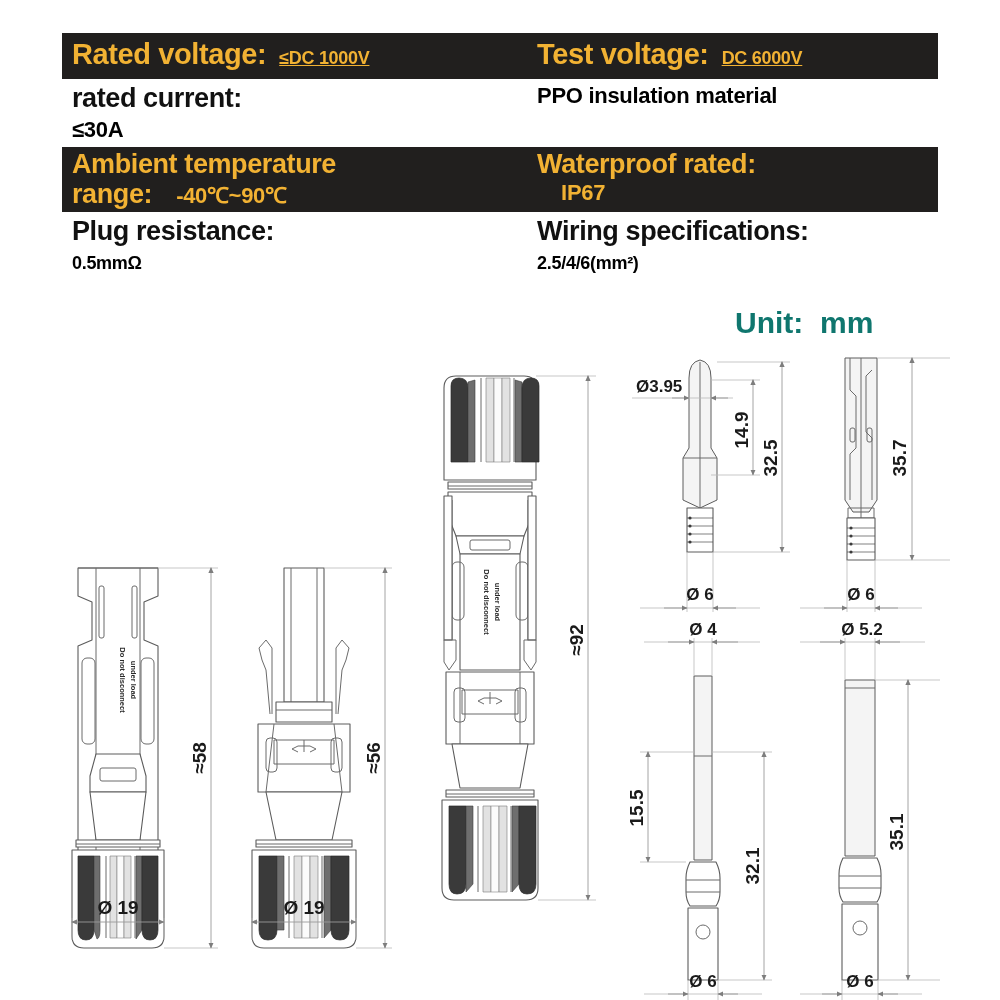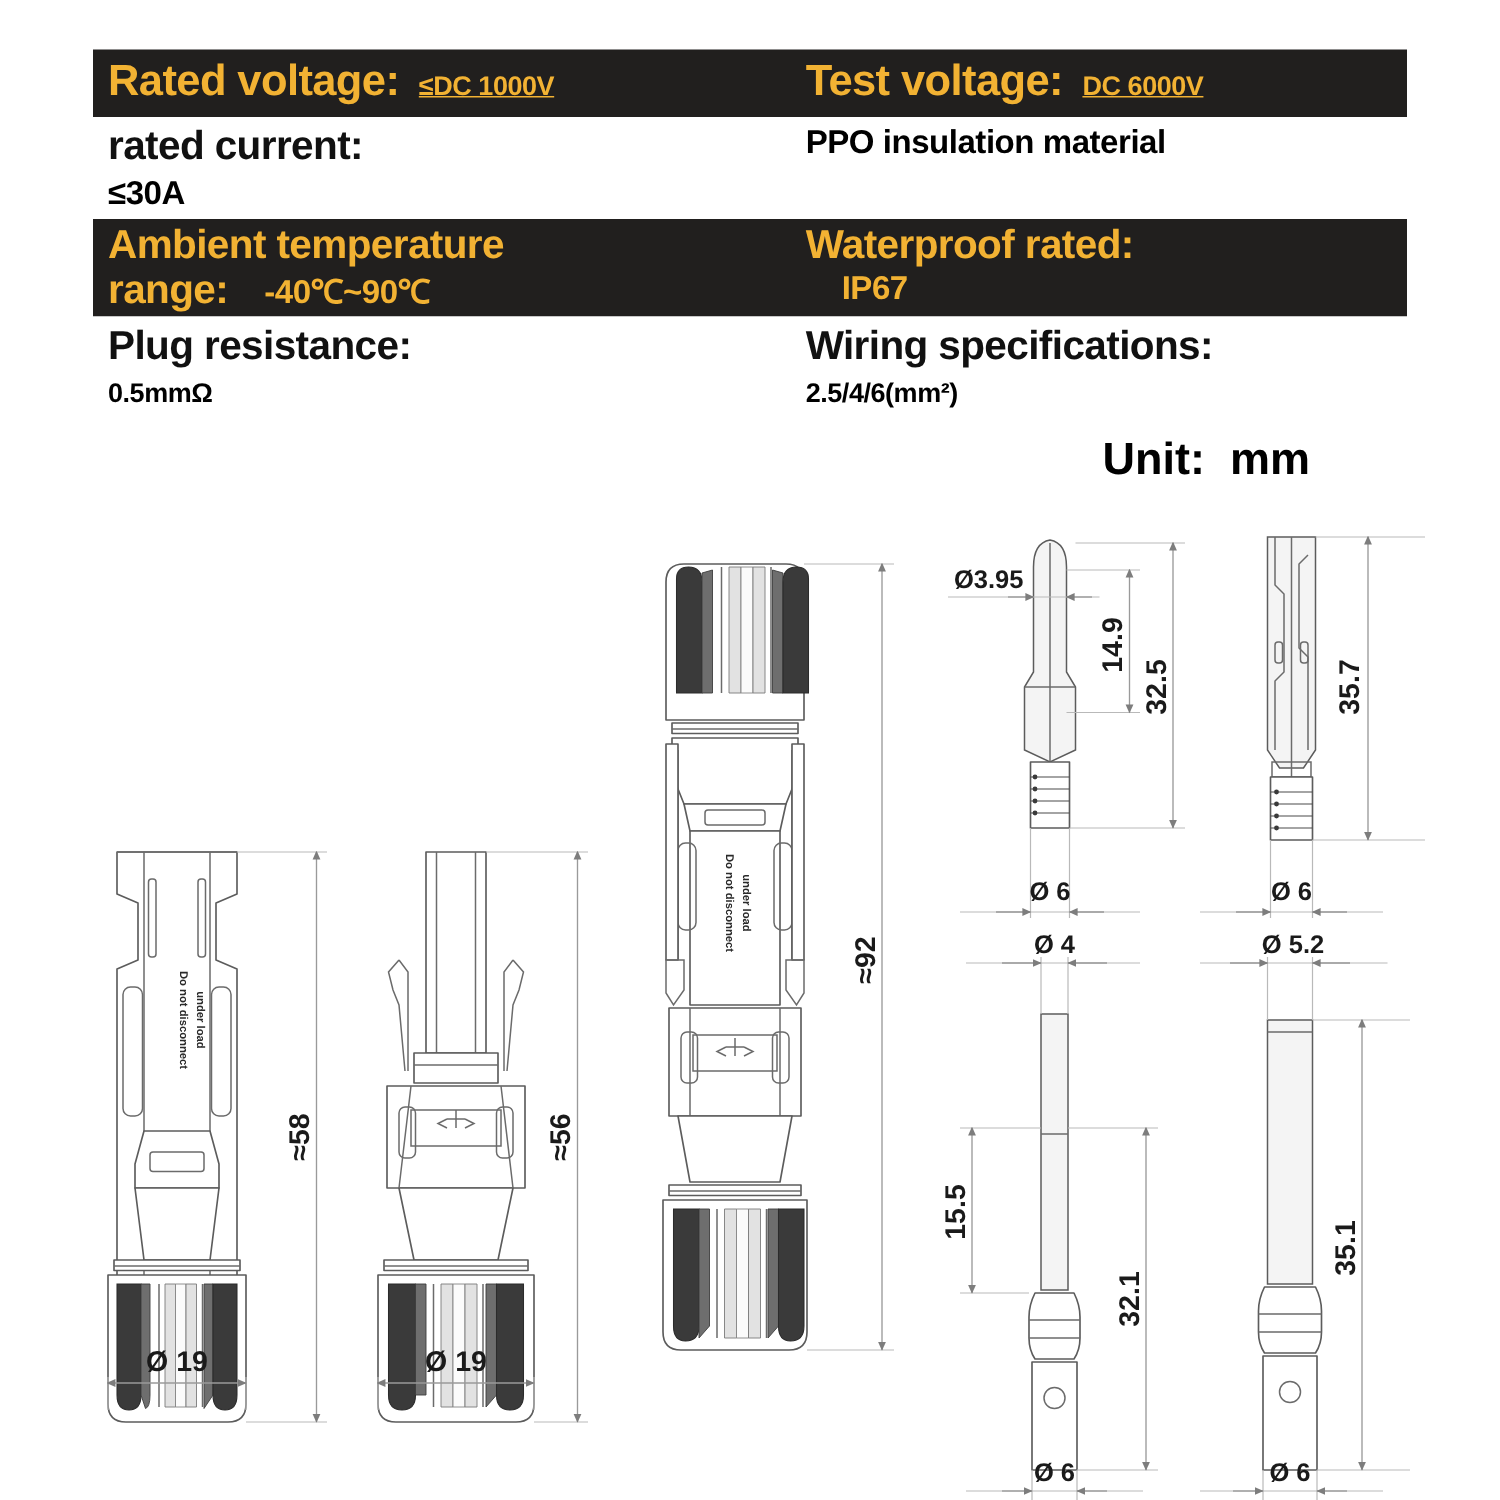--- a/index.html
+++ b/index.html
@@ -53,22 +53,22 @@
 
   .row3 .lbl{font-size:27px;line-height:30px;}
   .row3 .val{font-size:22px;line-height:28px;margin-left:24px;}
   .row3 .c1 .lbl{max-width:400px;white-space:normal;}
 
   .row4 .lbl{font-size:27px;line-height:34px;}
   .row4 .val{font-size:18px;line-height:30px;}
 
   .unit-line{
     position:absolute;
-    left:735px;top:290px;
-    font-size:30px;font-weight:bold;color:#000000;
+    left:735px;top:306px;
+    font-size:30px;font-weight:bold;color:#0f766e;
     letter-spacing:0px;
   }
 
   
   .draw{
     position:absolute;left:0;top:340px;width:1000px;height:660px;
   }
   svg{display:block;}
   .ol{fill:#ffffff;stroke:#5c5c5c;stroke-width:1.1;stroke-linejoin:round;}
   .ol2{fill:none;stroke:#6b6b6b;stroke-width:1;}

